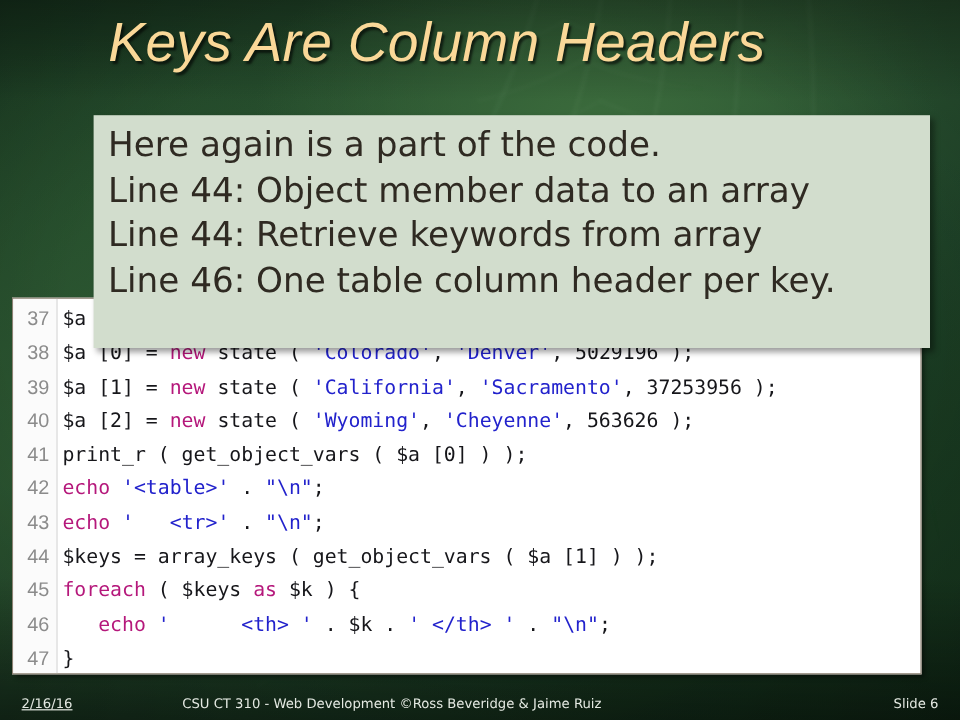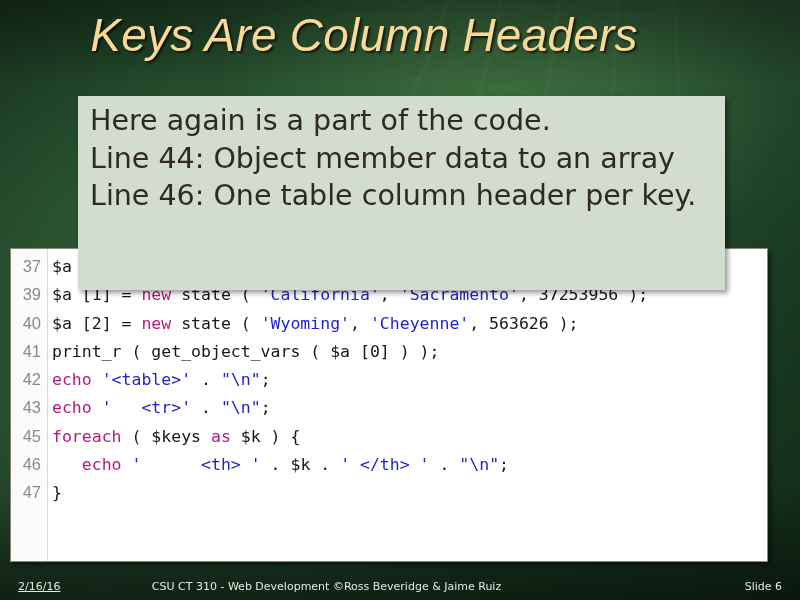--- a/index.html
+++ b/index.html
@@ -104,21 +104,21 @@
   .code-text { color: #16161a; }
   .tok-kw  { color: #b5187b; }
   .tok-str { color: #2222cc; }
   .tok-plain { color: #16161a; }
 
   
   .notebox {
     position: absolute;
     left: 78px;
     top: 96px;
-    width: 647px;
+    width: 697px;
     height: 194px;
     background: #d2ddcd;
     box-shadow: 3px 3px 5px rgba(0,0,0,.40);
   }
   .notebox-inner {
     padding: 6px 0 0 12px;
   }
   .note-line {
     display: block;
     font-family: "DejaVu Sans", sans-serif;
@@ -207,35 +207,38 @@
     </g>
   </svg>
   <div class="bg-vignette"></div>
 
   <div class="slide-title">Keys Are Column Headers</div>
 
   <div class="code-panel">
     <div class="code-gutter-line"></div>
     <div class="code-lines" id="code-lines">
         <span class="cline"><span class="lnum">37</span><span class="code-text"><span class="tok-plain">$a = array ();</span></span></span>
+        <span class="cline"><span class="lnum">38</span><span class="code-text"><span class="tok-plain">$a [0] = </span><span class="tok-kw">new</span><span class="tok-plain"> state ( </span><span class="tok-str">'Colorado'</span><span class="tok-plain">, </span><span class="tok-str">'Denver'</span><span class="tok-plain">, 5029196 );</span></span></span>
         <span class="cline"><span class="lnum">39</span><span class="code-text"><span class="tok-plain">$a [1] = </span><span class="tok-kw">new</span><span class="tok-plain"> state ( </span><span class="tok-str">'California'</span><span class="tok-plain">, </span><span class="tok-str">'Sacramento'</span><span class="tok-plain">, 37253956 );</span></span></span>
         <span class="cline"><span class="lnum">40</span><span class="code-text"><span class="tok-plain">$a [2] = </span><span class="tok-kw">new</span><span class="tok-plain"> state ( </span><span class="tok-str">'Wyoming'</span><span class="tok-plain">, </span><span class="tok-str">'Cheyenne'</span><span class="tok-plain">, 563626 );</span></span></span>
         <span class="cline"><span class="lnum">41</span><span class="code-text"><span class="tok-plain">print_r ( get_object_vars ( $a [0] ) );</span></span></span>
         <span class="cline"><span class="lnum">42</span><span class="code-text"><span class="tok-kw">echo</span><span class="tok-plain"> </span><span class="tok-str">'&lt;table&gt;'</span><span class="tok-plain"> . </span><span class="tok-str">"\n"</span><span class="tok-plain">;</span></span></span>
         <span class="cline"><span class="lnum">43</span><span class="code-text"><span class="tok-kw">echo</span><span class="tok-plain"> </span><span class="tok-str">'   &lt;tr&gt;'</span><span class="tok-plain"> . </span><span class="tok-str">"\n"</span><span class="tok-plain">;</span></span></span>
+        <span class="cline"><span class="lnum">44</span><span class="code-text"><span class="tok-plain">$keys = array_keys ( get_object_vars ( $a [1] ) );</span></span></span>
         <span class="cline"><span class="lnum">45</span><span class="code-text"><span class="tok-kw">foreach</span><span class="tok-plain"> ( $keys </span><span class="tok-kw">as</span><span class="tok-plain"> $k ) {</span></span></span>
         <span class="cline"><span class="lnum">46</span><span class="code-text"><span class="tok-plain">   </span><span class="tok-kw">echo</span><span class="tok-plain"> </span><span class="tok-str">'      &lt;th&gt; '</span><span class="tok-plain"> . $k . </span><span class="tok-str">' &lt;/th&gt; '</span><span class="tok-plain"> . </span><span class="tok-str">"\n"</span><span class="tok-plain">;</span></span></span>
         <span class="cline"><span class="lnum">47</span><span class="code-text"><span class="tok-plain">}</span></span></span>
       </div>
   </div>
 
   <div class="notebox">
     <div class="notebox-inner" id="note-lines">
         <span class="note-line">Here again is a part of the code.</span>
         <span class="note-line">Line 44: Object member data to an array</span>
+        <span class="note-line">Line 44: Retrieve keywords from array</span>
         <span class="note-line">Line 46: One table column header per key.</span>
       </div>
   </div>
 
   <div class="footer">
     <span class="footer-date">2/16/16</span>
     <span class="footer-center">CSU CT 310 - Web Development ©Ross Beveridge &amp; Jaime Ruiz</span>
     <span class="footer-num">Slide 6</span>
   </div>
 

